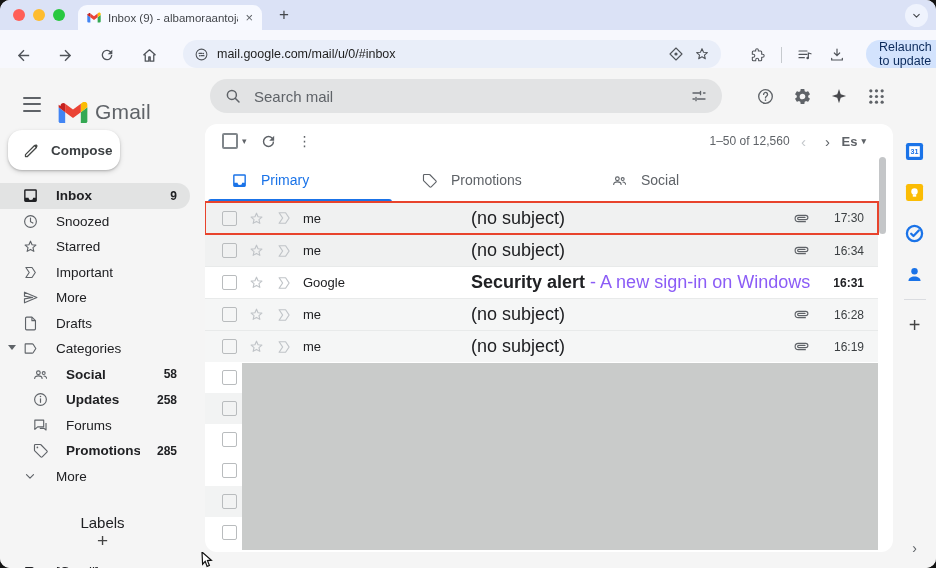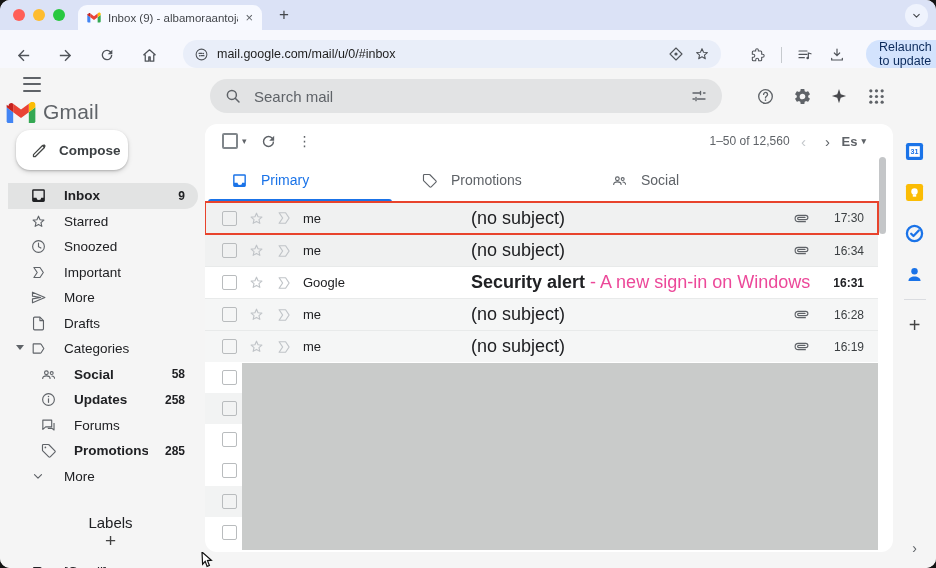--- a/index.html
+++ b/index.html
@@ -22,33 +22,33 @@
   .omnibox { width:538px; height:28px; margin-left:5px; border-radius:14px; background:#e9eef9; display:flex; align-items:center; gap:8px; padding:0 11px; flex:none; }
   .url { flex:1; font-size:12.5px; color:#1f1f1f; white-space:nowrap; overflow:hidden; }
   .omni-right { display:flex; gap:10px; align-items:center; }
   .tool-right { display:flex; align-items:center; gap:6px; margin-left:8px; }
   .vdiv { width:1px; height:16px; background:#c6cace; margin:0 4px; }
   .relaunch { margin-left:auto; height:28px; border-radius:14px; background:#d3e3fd; color:#0b2a5b; font-size:12.5px; display:flex; align-items:center; gap:4px; padding:0 5px 0 13px; }
   .relaunch-kebab { width:18px; text-align:center; color:#1f1f1f; font-size:13px; }
 
   
   .gmail { position:absolute; left:0; top:68px; width:936px; height:500px; background:#f5f5f5; }
-  .gheader { position:absolute; left:0; top:0; width:936px; height:56px; display:flex; align-items:flex-start;flex-direction:column; }
+  .gheader { position:absolute; left:0; top:0; width:936px; height:56px; display:flex; align-items:flex-end; }
   .burger { width:40px; height:40px; margin-left:12px; display:grid; place-items:center; }
   .burger-lines { display:flex; flex-direction:column; gap:4.5px; }
   .burger-lines i { display:block; width:18px; height:2px; background:#5f6368; border-radius:1px; }
   .glogo { display:flex; align-items:center; gap:7px; margin-left:6px; }
   .glogo-text { font-size:21px; color:#5f6368; letter-spacing:.2px; }
   .search { position:absolute; left:210px; top:11px; width:512px; height:34px; background:#e2e3e4; border-radius:17px; display:flex; align-items:center; gap:12px; padding:0 14px; }
   .search-ph { flex:1; font-size:15px; color:#5f6368; }
   .hdr-icons { position:absolute; right:46px; top:14px; display:flex; gap:9px; }
   .hdr-ic { width:28px; height:28px; display:grid; place-items:center; }
 
   
-  .sidebar { position:absolute; left:8px; top:56px; width:205px; bottom:0; overflow:hidden; }
+  .sidebar { position:absolute; left:0; top:56px; width:205px; bottom:0; overflow:hidden; }
   .compose { margin:6px 0 0 8px; width:112px; height:40px; background:#fff; border-radius:14px; box-shadow:0 1px 2px rgba(0,0,0,.18), 0 2px 5px rgba(0,0,0,.15); display:flex; align-items:center; gap:11px; padding:0 15px; font-size:13.5px; font-weight:bold; color:#3c4043; }
   .snav { margin-top:13px; }
   .sitem { position:relative; height:25.5px; display:flex; align-items:center; gap:17px; padding-left:21px; margin-right:15px; border-radius:0 16px 16px 0; font-size:13.5px; color:#202124; }
   .sitem .sic { width:18px; height:18px; flex:none; display:grid; place-items:center; }
   .sitem .slabel { flex:1; white-space:nowrap; overflow:hidden; }
   .sitem .scount { font-size:12px; padding-right:13px; color:#202124; }
   .sitem.active { background:#e2e3e3; font-weight:bold; }
   .sitem.bold { font-weight:bold; }
   .sitem.indent { padding-left:31px; }
   .cat-caret { position:absolute; left:8px; top:9px; width:0; height:0; border-left:4px solid transparent; border-right:4px solid transparent; border-top:5px solid #5f6368; }
@@ -81,21 +81,21 @@
   .mrow { position:relative; height:32px; display:flex; align-items:center; padding:0 14px 0 17px; gap:10px; border-top:1px solid #e8eaea; }
   .mrow.first { border-top:none; }
   .mrow.g1 { background:#f0f1f1; }
   .mrow.g2 { background:#f5f6f6; }
   .mrow.unread { background:#ffffff; }
   .mrow.hl { outline:2px solid #e8432c; outline-offset:-1px; z-index:3; }
   .row-ic { width:18px; height:18px; flex:none; display:grid; place-items:center; }
   .sender { width:158px; flex:none; font-size:13px; color:#202124; font-weight:500; white-space:nowrap; overflow:hidden; }
   .subjwrap { flex:1; font-size:18px; color:#202124; white-space:nowrap; overflow:hidden; }
   .mrow.unread .subjtext { font-weight:bold; }
-  .snip { color:#ec4899; }
+  .snip { color:#8b5cf6; }
   .redact { display:inline-block; width:86px; height:11px; background:#141414; border-radius:1px; vertical-align:-1px; }
   .rtime { width:44px; flex:none; text-align:right; font-size:12px; color:#3c4043; font-weight:500; }
   .mrow.unread .rtime { color:#202124; font-weight:bold; }
 
   .stubs { position:relative; margin-right:15px; }
   .stub { height:31px; display:flex; align-items:center; padding-left:17px; }
   .stub.alt { background:#f2f3f3; }
   .redaction { position:absolute; left:37px; top:1px; right:0; bottom:-2px; background:#c9cbca; }
   .thumb { position:absolute; right:7px; top:33px; width:7px; height:77px; background:#c4c6c8; border-radius:4px; }
 
@@ -302,33 +302,33 @@
             <svg width="17" height="17" viewBox="0 0 24 24">
                 <path fill="#202124" d="M19 3H5a2 2 0 00-2 2v14a2 2 0 002 2h14a2 2 0 002-2V5a2 2 0 00-2-2zm0 12h-3.2a3.3 3.3 0 01-6.6 0H5V5.3h14V15z"></path>
               </svg>
           </span>
           <span class="slabel">Inbox</span>
           <span class="scount">9</span>
         </div>
         <div class="sitem">
           <span class="sic">
             <svg width="17" height="17" viewBox="0 0 24 24">
-                <path d="M12 4.5l2.2 5 5.4.5-4.1 3.6 1.2 5.3-4.7-2.8-4.7 2.8 1.2-5.3L4.4 10l5.4-.5z" fill="none" stroke="#5f6368" stroke-width="1.6" stroke-linejoin="round"></path>
-              </svg>
-          </span>
-          <span class="slabel">Starred</span>
-        </div>
-        <div class="sitem">
-          <span class="sic">
-            <svg width="17" height="17" viewBox="0 0 24 24">
                 <circle cx="12" cy="12" r="8.3" fill="none" stroke="#5f6368" stroke-width="1.6"></circle>
                 <path d="M12 7.2v5l3.4 2" fill="none" stroke="#5f6368" stroke-width="1.6" stroke-linecap="round"></path>
               </svg>
           </span>
           <span class="slabel">Snoozed</span>
+        </div>
+        <div class="sitem">
+          <span class="sic">
+            <svg width="17" height="17" viewBox="0 0 24 24">
+                <path d="M12 4.5l2.2 5 5.4.5-4.1 3.6 1.2 5.3-4.7-2.8-4.7 2.8 1.2-5.3L4.4 10l5.4-.5z" fill="none" stroke="#5f6368" stroke-width="1.6" stroke-linejoin="round"></path>
+              </svg>
+          </span>
+          <span class="slabel">Starred</span>
         </div>
         <div class="sitem">
           <span class="sic">
             <svg width="17" height="17" viewBox="0 0 24 24">
                 <path d="M5.5 5h8.6l4.7 7-4.7 7H5.5l4.7-7z" fill="none" stroke="#5f6368" stroke-width="1.6" stroke-linejoin="round"></path>
               </svg>
           </span>
           <span class="slabel">Important</span>
         </div>
         <div class="sitem">

